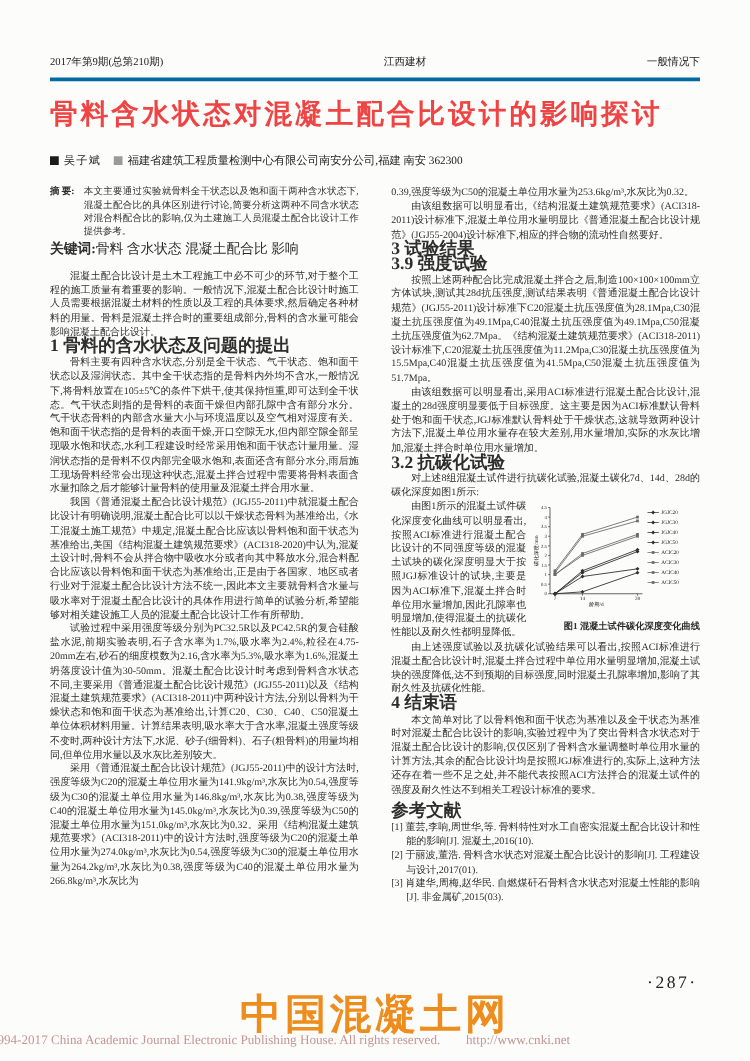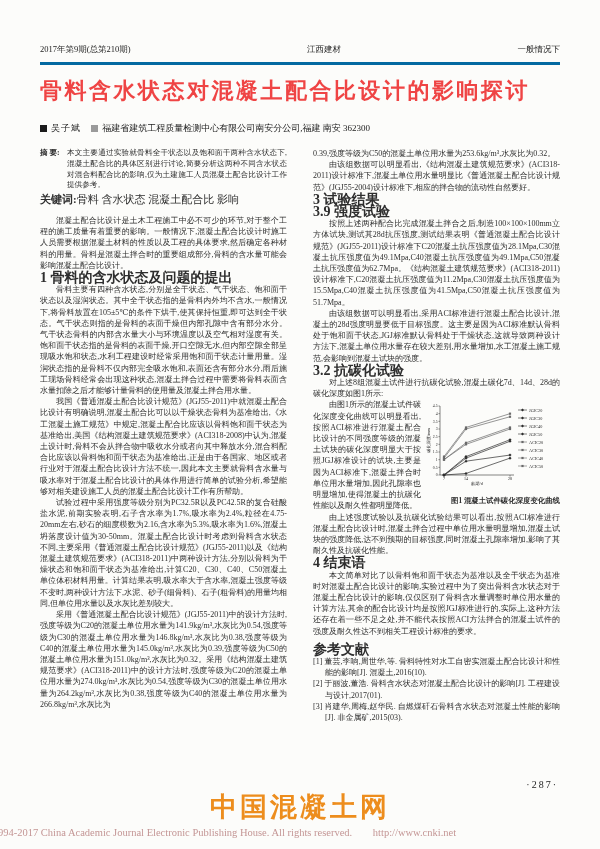--- a/index.html
+++ b/index.html
@@ -28,24 +28,24 @@
   .p{margin:0;text-indent:2em;}
   .pc{margin:0;text-indent:0;}
   .h{margin:1px 0;font-weight:bold;font-size:14px;}
   
   .figwrap{overflow:hidden;}
   .fig{float:right;width:134px;margin:2px 0 0 5px;text-align:right;}
   .fig svg{display:block;width:134px;height:92px;}
   .figcap{font-size:7.4px;font-weight:bold;margin-top:2px;white-space:nowrap;}
   .refs{margin-top:7px;}
   .refitem{margin:0;padding-left:12px;text-indent:-12px;}
-  .pageno{position:absolute;top:779px;right:42px;font-size:10px;letter-spacing:2px;color:#222;}
+  .pageno{position:absolute;top:779px;right:42px;font-size:14px;letter-spacing:2px;color:#222;}
   
   .watermark{position:absolute;top:789px;left:0;width:100%;text-align:center;
-    font-family:"Liberation Sans","DejaVu Sans",sans-serif;font-weight:bold;font-size:27px;letter-spacing:3px;}
+    font-family:"Liberation Sans","DejaVu Sans",sans-serif;font-weight:bold;font-size:33px;letter-spacing:3px;}
   .copyright{position:absolute;top:827px;left:-12px;width:100%;font-size:10.5px;color:#c49695;
     font-family:"Liberation Serif","DejaVu Serif",serif;}
   .copyright .url{margin-left:18px;}
 </style>
 </head>
 <body>
 
 <div class="page">
 
   <div class="hdr">
@@ -67,32 +67,32 @@
       <div class="abs">
         <span class="lab">摘 要:</span>
         <span>本文主要通过实验就骨料全干状态以及饱和面干两种含水状态下,混凝土配合比的具体区别进行讨论,简要分析这两种不同含水状态对混合料配合比的影响,仅为土建施工人员混凝土配合比设计工作提供参考。</span>
       </div>
       <div class="kw">
         <b>关键词:</b><span>骨料 含水状态 混凝土配合比 影响</span>
       </div>
       <p class="p">混凝土配合比设计是土木工程施工中必不可少的环节,对于整个工程的施工质量有着重要的影响。一般情况下,混凝土配合比设计时施工人员需要根据混凝土材料的性质以及工程的具体要求,然后确定各种材料的用量。骨料是混凝土拌合时的重要组成部分,骨料的含水量可能会影响混凝土配合比设计。</p>
       <div class="h">1 骨料的含水状态及问题的提出</div>
       <p class="p">骨料主要有四种含水状态,分别是全干状态、气干状态、饱和面干状态以及湿润状态。其中全干状态指的是骨料内外均不含水,一般情况下,将骨料放置在105±5℃的条件下烘干,使其保持恒重,即可达到全干状态。气干状态则指的是骨料的表面干燥但内部孔隙中含有部分水分。气干状态骨料的内部含水量大小与环境温度以及空气相对湿度有关。饱和面干状态指的是骨料的表面干燥,开口空隙无水,但内部空隙全部呈现吸水饱和状态,水利工程建设时经常采用饱和面干状态计量用量。湿润状态指的是骨料不仅内部完全吸水饱和,表面还含有部分水分,雨后施工现场骨料经常会出现这种状态,混凝土拌合过程中需要将骨料表面含水量扣除之后才能够计量骨料的使用量及混凝土拌合用水量。</p>
-      <p class="p">我国《普通混凝土配合比设计规范》(JGJ55-2011)中就混凝土配合比设计有明确说明,混凝土配合比可以以干燥状态骨料为基准给出,《水工混凝土施工规范》中规定,混凝土配合比应该以骨料饱和面干状态为基准给出,美国《结构混凝土建筑规范要求》(ACI318-2008)中认为,混凝土设计时,骨料不会从拌合物中吸收水分或者向其中释放水分,混合料配合比应该以骨料饱和面干状态为基准给出,正是由于各国家、地区或者行业对于混凝土配合比设计方法不统一,因此本文主要就骨料含水量与吸水率对于混凝土配合比设计的具体作用进行简单的试验分析,希望能够对相关建设施工人员的混凝土配合比设计工作有所帮助。</p>
+      <p class="p">我国《普通混凝土配合比设计规范》(JGJ55-2011)中就混凝土配合比设计有明确说明,混凝土配合比可以以干燥状态骨料为基准给出,《水工混凝土施工规范》中规定,混凝土配合比应该以骨料饱和面干状态为基准给出,美国《结构混凝土建筑规范要求》(ACI318-2020)中认为,混凝土设计时,骨料不会从拌合物中吸收水分或者向其中释放水分,混合料配合比应该以骨料饱和面干状态为基准给出,正是由于各国家、地区或者行业对于混凝土配合比设计方法不统一,因此本文主要就骨料含水量与吸水率对于混凝土配合比设计的具体作用进行简单的试验分析,希望能够对相关建设施工人员的混凝土配合比设计工作有所帮助。</p>
       <p class="p">试验过程中采用强度等级分别为PC32.5R以及PC42.5R的复合硅酸盐水泥,前期实验表明,石子含水率为1.7%,吸水率为2.4%,粒径在4.75-20mm左右,砂石的细度模数为2.16,含水率为5.3%,吸水率为1.6%,混凝土坍落度设计值为30-50mm。混凝土配合比设计时考虑到骨料含水状态不同,主要采用《普通混凝土配合比设计规范》(JGJ55-2011)以及《结构混凝土建筑规范要求》(ACI318-2011)中两种设计方法,分别以骨料为干燥状态和饱和面干状态为基准给出,计算C20、C30、C40、C50混凝土单位体积材料用量。计算结果表明,吸水率大于含水率,混凝土强度等级不变时,两种设计方法下,水泥、砂子(细骨料)、石子(粗骨料)的用量均相同,但单位用水量以及水灰比差别较大。</p>
       <p class="p">采用《普通混凝土配合比设计规范》(JGJ55-2011)中的设计方法时,强度等级为C20的混凝土单位用水量为141.9kg/m³,水灰比为0.54,强度等级为C30的混凝土单位用水量为146.8kg/m³,水灰比为0.38,强度等级为C40的混凝土单位用水量为145.0kg/m³,水灰比为0.39,强度等级为C50的混凝土单位用水量为151.0kg/m³,水灰比为0.32。采用《结构混凝土建筑规范要求》(ACI318-2011)中的设计方法时,强度等级为C20的混凝土单位用水量为274.0kg/m³,水灰比为0.54,强度等级为C30的混凝土单位用水量为264.2kg/m³,水灰比为0.38,强度等级为C40的混凝土单位用水量为266.8kg/m³,水灰比为</p>
     </div>
 
     <div class="col">
       <p class="pc">0.39,强度等级为C50的混凝土单位用水量为253.6kg/m³,水灰比为0.32。</p>
       <p class="p">由该组数据可以明显看出,《结构混凝土建筑规范要求》(ACI318-2011)设计标准下,混凝土单位用水量明显比《普通混凝土配合比设计规范》(JGJ55-2004)设计标准下,相应的拌合物的流动性自然要好。</p>
       <div class="h">3 试验结果</div>
       <div class="h">3.9 强度试验</div>
       <p class="p">按照上述两种配合比完成混凝土拌合之后,制造100×100×100mm立方体试块,测试其28d抗压强度,测试结果表明《普通混凝土配合比设计规范》(JGJ55-2011)设计标准下C20混凝土抗压强度值为28.1Mpa,C30混凝土抗压强度值为49.1Mpa,C40混凝土抗压强度值为49.1Mpa,C50混凝土抗压强度值为62.7Mpa。《结构混凝土建筑规范要求》(ACI318-2011)设计标准下,C20混凝土抗压强度值为11.2Mpa,C30混凝土抗压强度值为15.5Mpa,C40混凝土抗压强度值为41.5Mpa,C50混凝土抗压强度值为51.7Mpa。</p>
-      <p class="p">由该组数据可以明显看出,采用ACI标准进行混凝土配合比设计,混凝土的28d强度明显要低于目标强度。这主要是因为ACI标准默认骨料处于饱和面干状态,JGJ标准默认骨料处于干燥状态,这就导致两种设计方法下,混凝土单位用水量存在较大差别,用水量增加,水工混凝土施工规范,会影响到混凝土试块的强度。</p>
+      <p class="p">由该组数据可以明显看出,采用ACI标准进行混凝土配合比设计,混凝土的28d强度明显要低于目标强度。这主要是因为ACI标准默认骨料处于饱和面干状态,JGJ标准默认骨料处于干燥状态,这就导致两种设计方法下,混凝土单位用水量存在较大差别,用水量增加,实际的水灰比增加,混凝土拌合时单位用水量增加。</p>
       <div class="h">3.2 抗碳化试验</div>
       <p class="p">对上述8组混凝土试件进行抗碳化试验,混凝土碳化7d、14d、28d的碳化深度如图1所示:</p>
 
       <div class="figwrap">
         <div class="fig">
           <svg id="chart-svg" viewBox="0 0 134 92" xmlns="http://www.w3.org/2000/svg">
               <line x1="14" y1="74" x2="88" y2="74" stroke="#333" stroke-width="0.6"></line>
               <line x1="14" y1="74" x2="14" y2="5" stroke="#333" stroke-width="0.6"></line>
               <line x1="12.4" y1="74" x2="14" y2="74" stroke="#333" stroke-width="0.5"></line>
               <text x="11.6" y="75.4" font-size="3.8" text-anchor="end" fill="#222">0</text>

